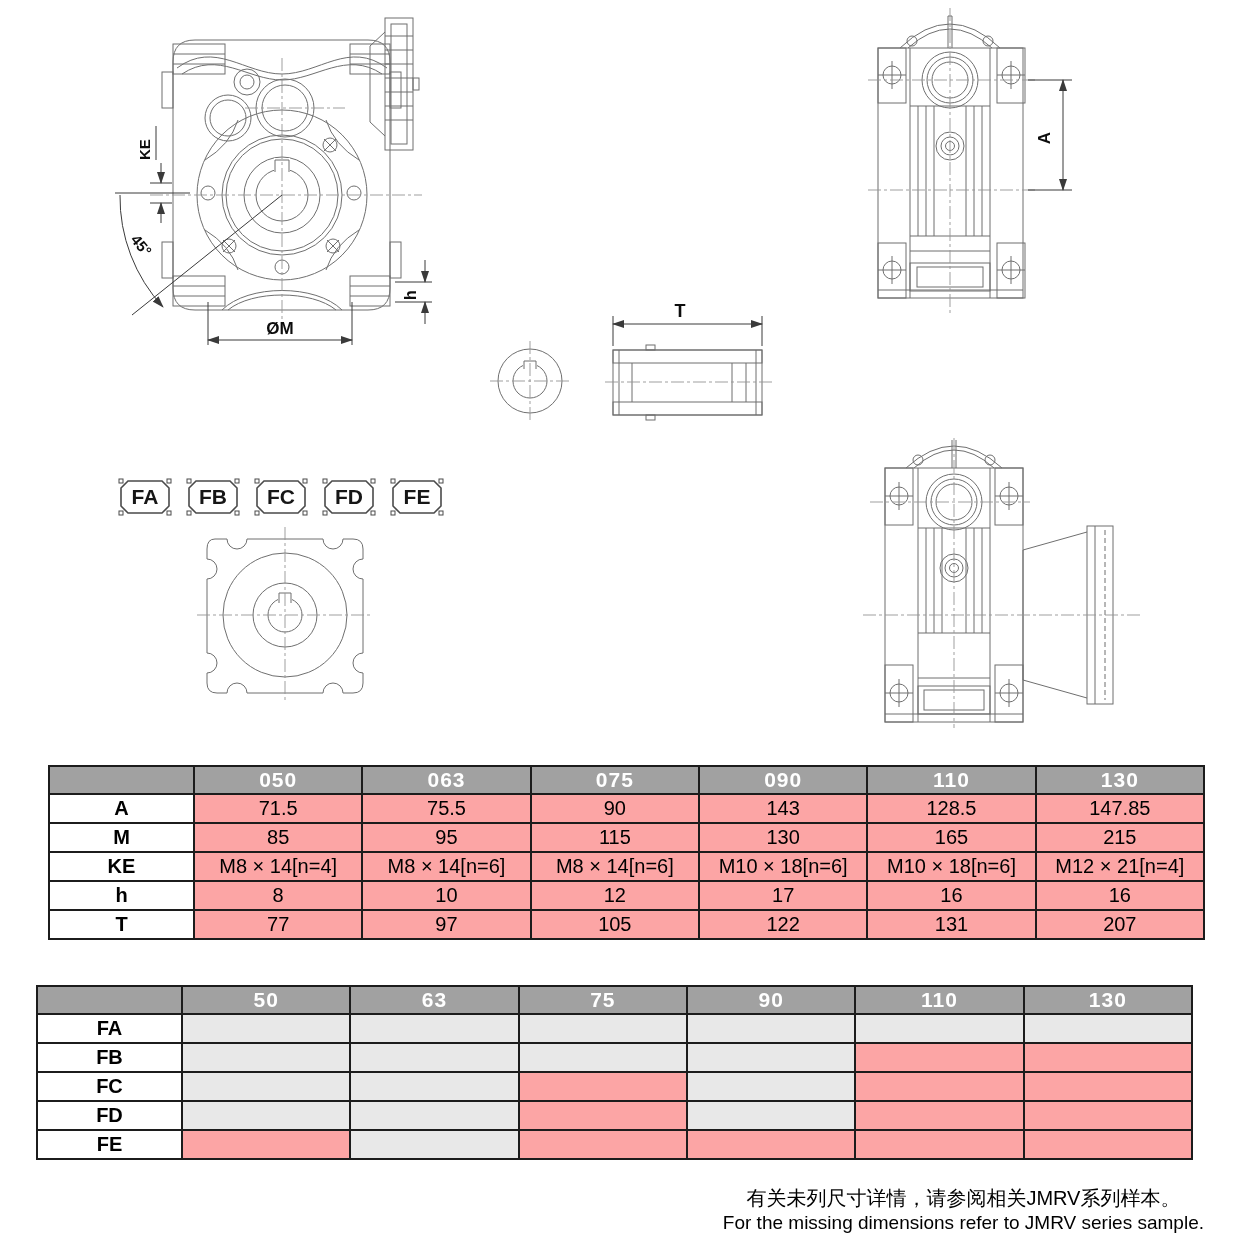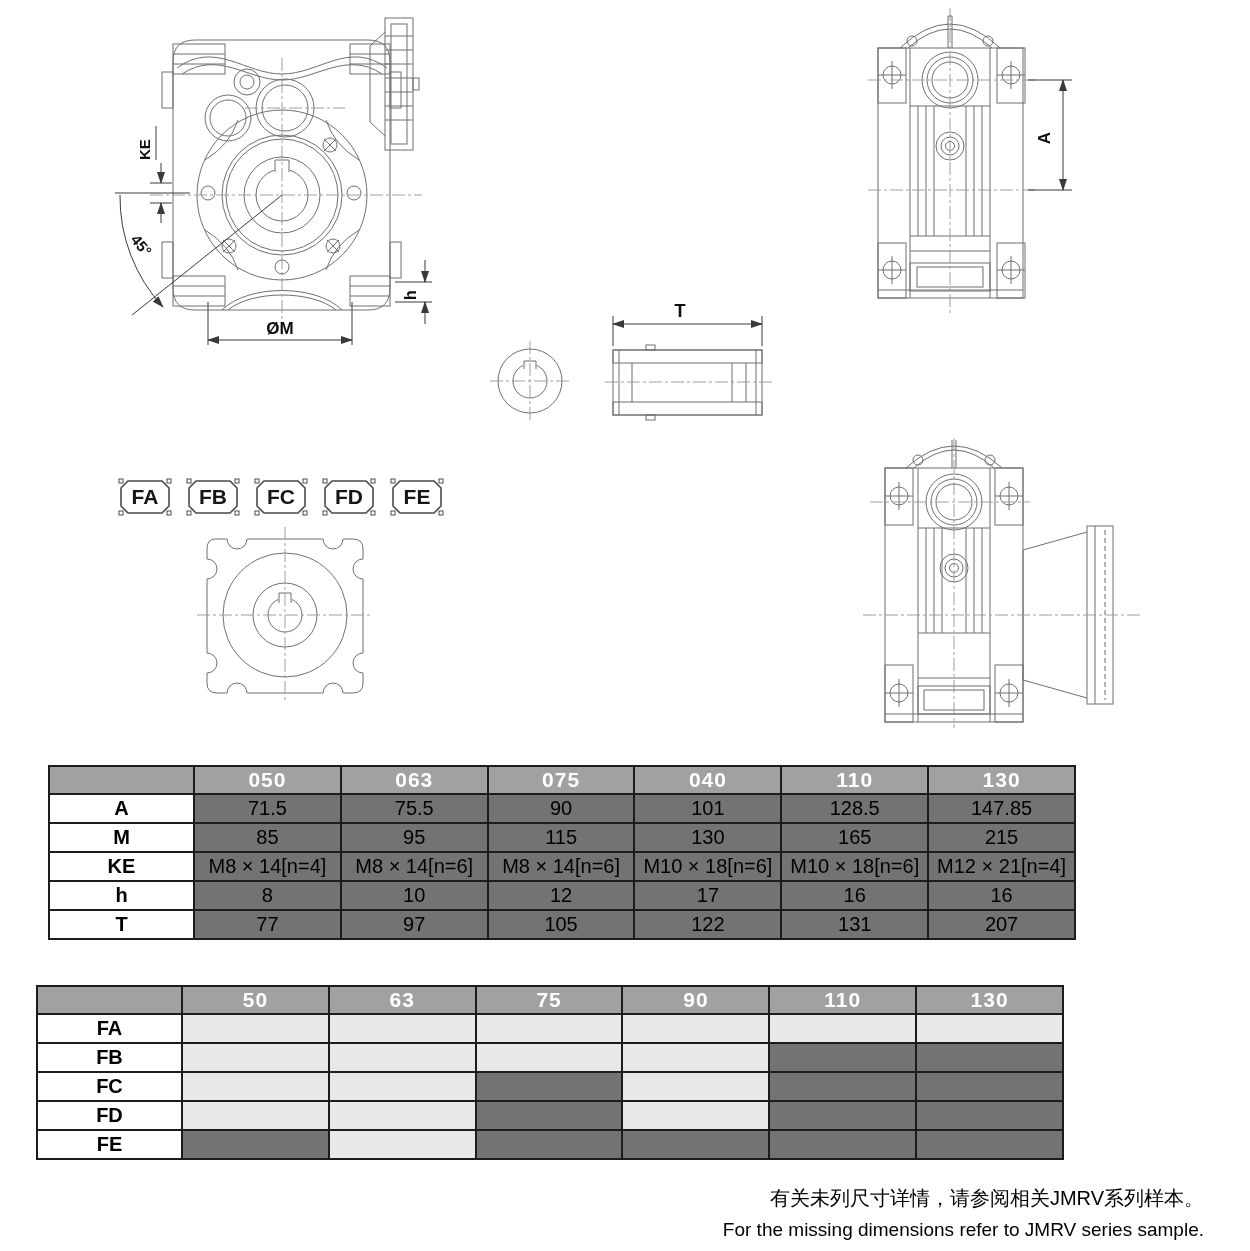--- a/index.html
+++ b/index.html
@@ -10,37 +10,37 @@
   }
   .abs{position:absolute}
   svg{display:block}
   svg .ln{fill:none;stroke:var(--line);stroke-width:1}
   svg .cl{fill:none;stroke:#949494;stroke-width:.9;stroke-dasharray:13 3 3 3}
   svg .dsh{fill:none;stroke:var(--line);stroke-width:1;stroke-dasharray:5 3}
   svg .dim{fill:none;stroke:var(--dim);stroke-width:1}
   svg .dimtxt{fill:#0d0d0d;font-weight:bold;font-family:"Liberation Sans",sans-serif}
   svg .wf{fill:#ffffff;stroke:none}
 
-  table.spec{border-collapse:collapse;table-layout:fixed;width:1028px;background:#737373}
+  table.spec{border-collapse:collapse;table-layout:fixed;width:1157px;background:#fca5a5}
   table.spec th,table.spec td{border:2px solid #1c1c1c;text-align:center;padding:0;white-space:nowrap;overflow:hidden}
   table.spec thead th{background:var(--header-bg);color:#fff;font-size:21px;font-weight:bold;height:26px;letter-spacing:1px}
   table.spec tbody th{font-size:20px;font-weight:bold;color:#000;background:#fff}
   table.spec tbody tr{height:29px}
   table.spec td{font-size:20px;color:#000}
   td.shaded{background:var(--shaded-cell)}
 
   .tagrow{display:flex;gap:12px}
   .tag{position:relative;width:56px;height:40px;display:flex;align-items:center;justify-content:center;
        font-weight:bold;font-size:21px;color:#161616}
   .tag svg{position:absolute;inset:0}
   .tag span{position:relative}
 
-  .note{text-align:right;color:#000;line-height:1.25}
+  .note{text-align:center;color:#000;line-height:1.25}
   .note-zh{font-size:20px}
-  .note-en{font-size:19px;margin-top:7px}
+  .note-en{font-size:19px;}
 </style>
 </head>
 <body>
 
 <svg class="abs" style="left:110px;top:10px" width="355" height="340" viewBox="0 0 355 340">
   <defs>
     <marker id="ar1" markerWidth="12" markerHeight="8" refX="11" refY="4" orient="auto-start-reverse">
       <path d="M0,0 L12,4 L0,8 Z" fill="#3a3a3a"></path>
     </marker>
   </defs>
@@ -408,32 +408,32 @@
         <col>
         <col>
         <col>
       </colgroup>
     <thead>
         <tr>
       <th></th>
     <th>050</th>
           <th>063</th>
           <th>075</th>
-          <th>040</th>
+          <th>090</th>
           <th>110</th>
           <th>130</th>
         </tr>
       </thead>
     <tbody>
         <tr>
           <th>A</th>
           <td>71.5</td>
           <td>75.5</td>
           <td>90</td>
-          <td>101</td>
+          <td>143</td>
           <td>128.5</td>
           <td>147.85</td>
         </tr>
         <tr>
           <th>M</th>
           <td>85</td>
           <td>95</td>
           <td>115</td>
           <td>130</td>
           <td>165</td>

